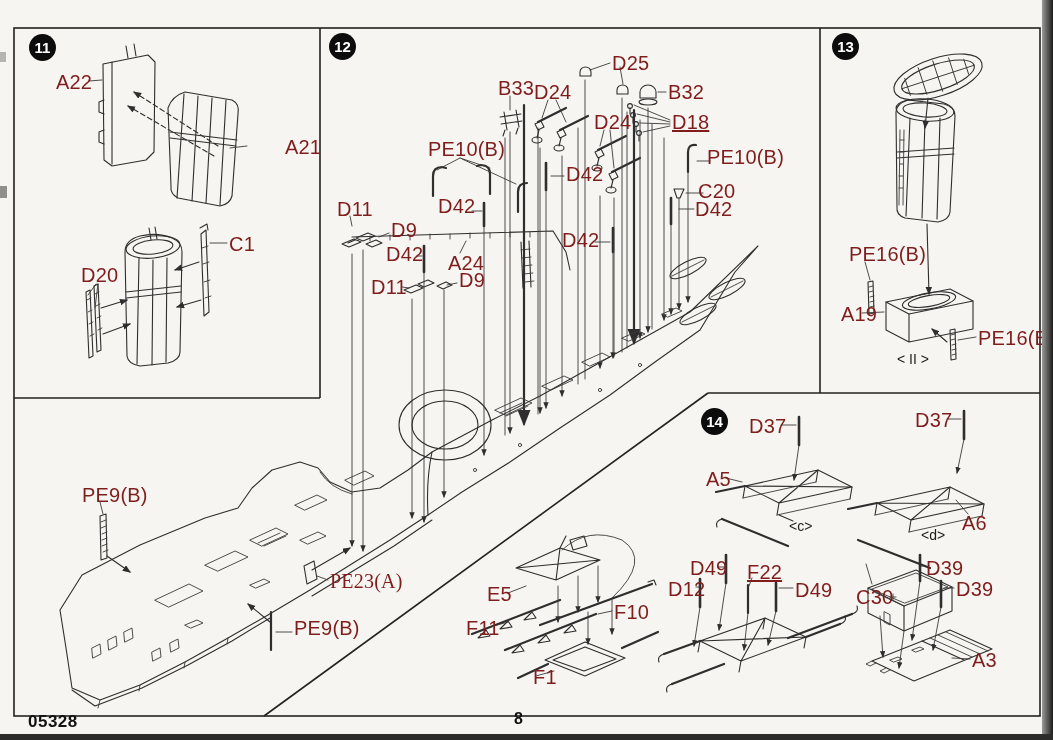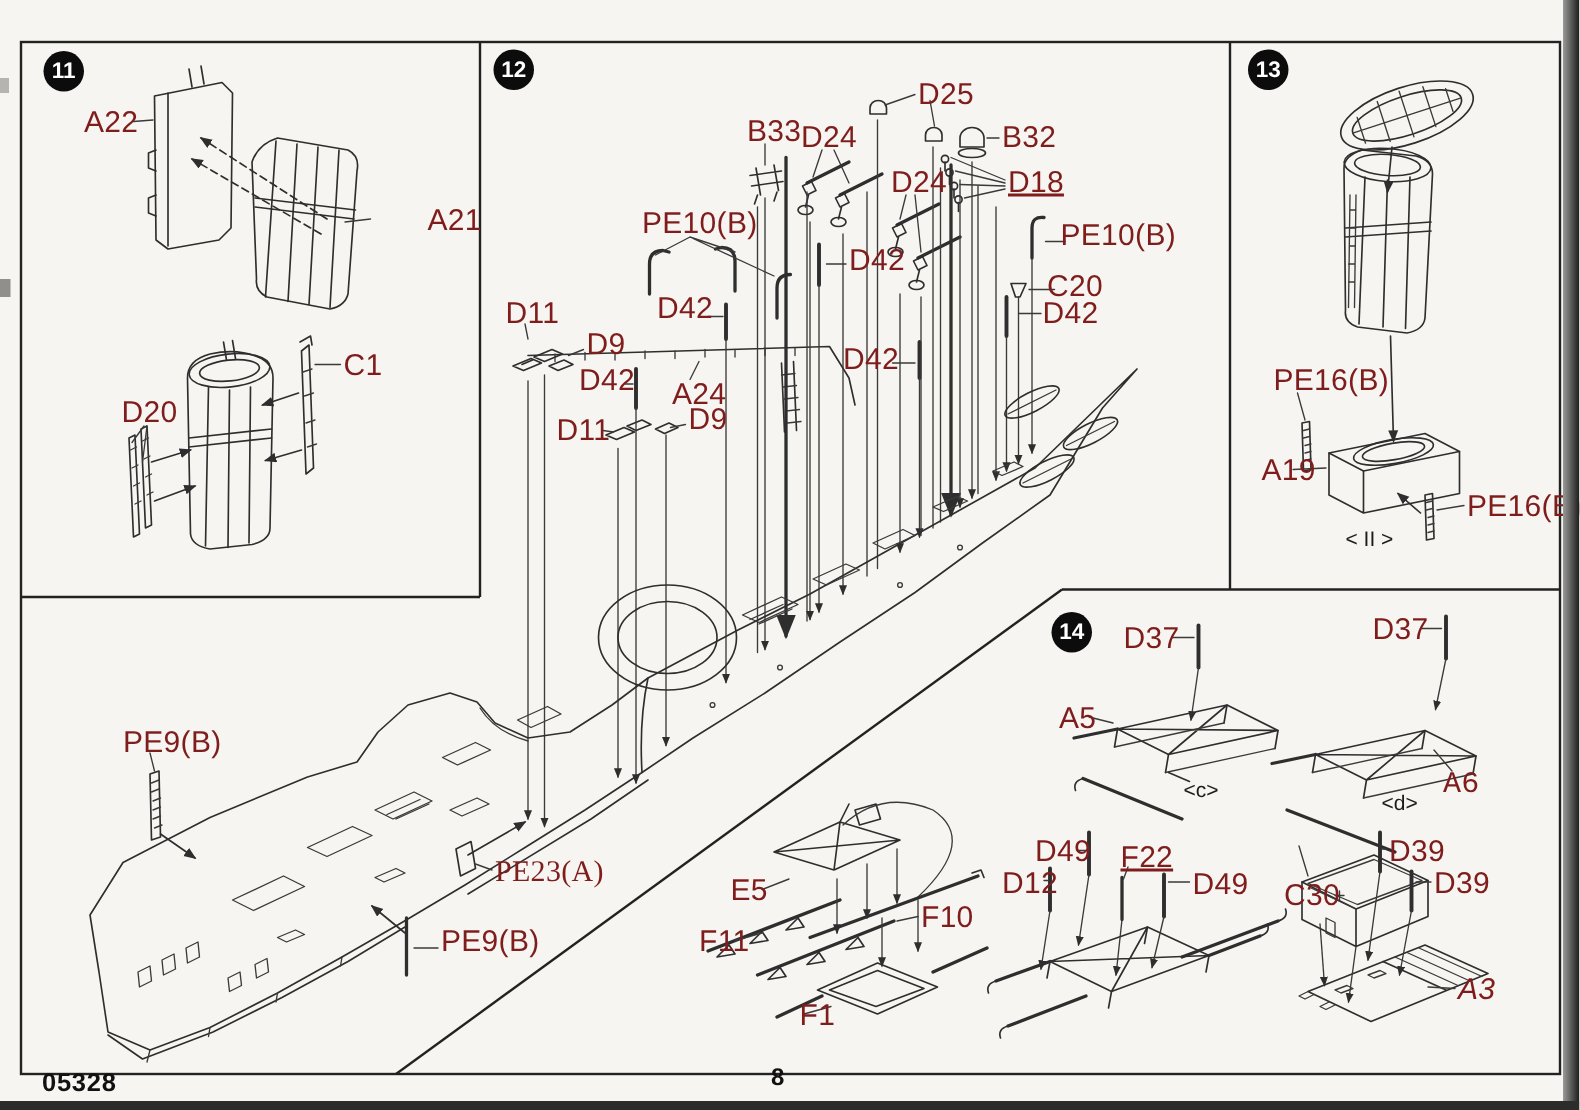--- a/index.html
+++ b/index.html
@@ -392,31 +392,31 @@
 <div class="lbl" style="left:513px;top:669px;margin-left:20px;">F1</div>
 
 <div class="lbl" style="left:849px;top:246px;">PE16(B)</div>
 <div class="lbl" style="left:841px;top:306px;">A19</div>
 <div class="lbl" style="left:978px;top:330px;">PE16(B)</div>
 <div class="cap" style="left:897px;top:351px;">&lt; II &gt;</div>
 
 <div class="lbl" style="left:749px;top:418px;">D37</div>
 <div class="lbl" style="left:915px;top:412px;">D37</div>
 <div class="lbl" style="left:706px;top:471px;">A5</div>
-<div class="lbl" style="left:962px;top:515px;font-family:Liberation Mono, monospace;">A6</div>
+<div class="lbl" style="left:962px;top:515px;">A6</div>
 <div class="cap" style="left:789px;top:518px;">&lt;c&gt;</div>
 <div class="cap" style="left:921px;top:527px;">&lt;d&gt;</div>
 <div class="lbl" style="left:690px;top:560px;">D49</div>
 <div class="lbl" style="left:747px;top:564px;text-decoration:underline;">F22</div>
 <div class="lbl" style="left:668px;top:581px;">D12</div>
 <div class="lbl" style="left:795px;top:582px;">D49</div>
 <div class="lbl" style="left:856px;top:549px;margin-top:40px;">C30</div>
 <div class="lbl" style="left:926px;top:560px;">D39</div>
 <div class="lbl" style="left:956px;top:581px;">D39</div>
-<div class="lbl" style="left:972px;top:652px;font-style:italic;">A3</div>
+<div class="lbl" style="left:972px;top:652px;">A3</div>
 
 <div class="kitno">05328</div>
 <div class="pageno">8</div>
 
 <div class="edge-r"></div>
 <div class="edge-b"></div>
 <div class="tick1"></div>
 <div class="tick2"></div>
 
 </div>

